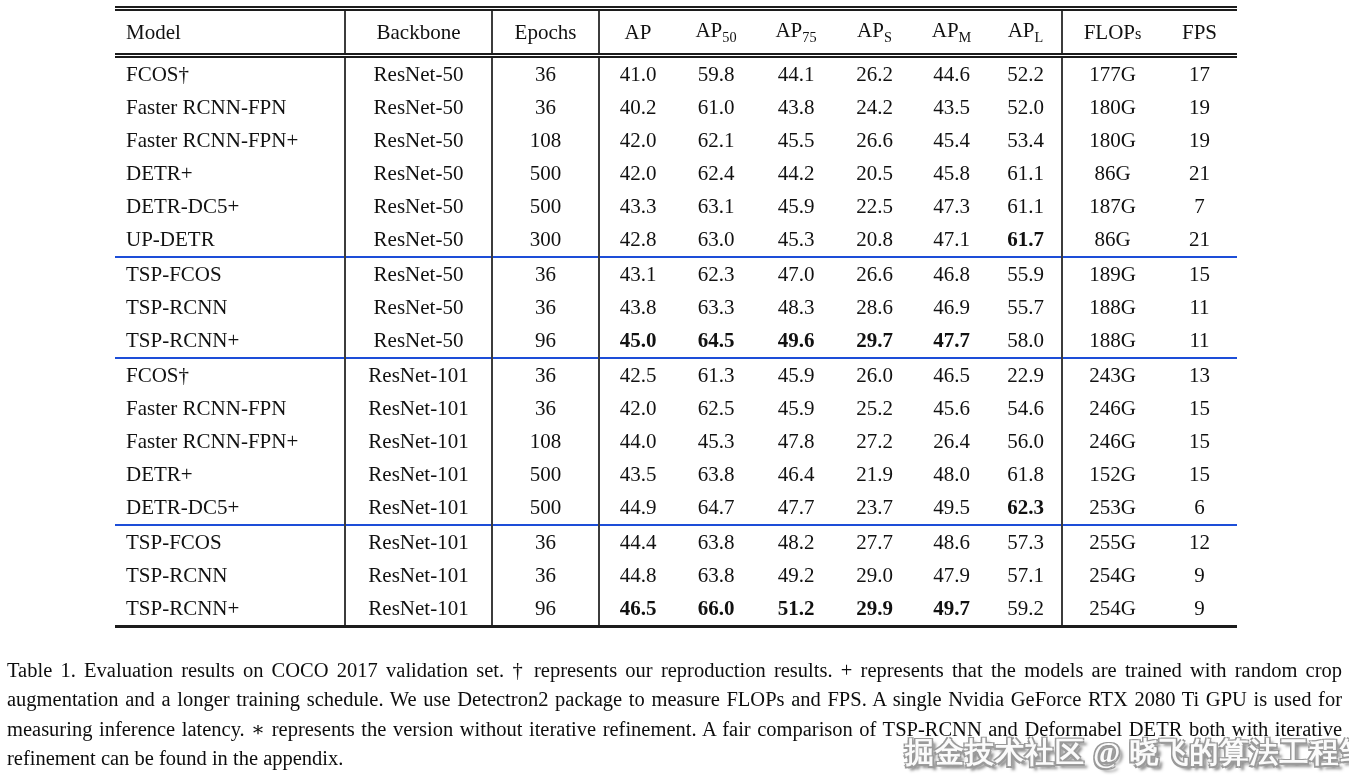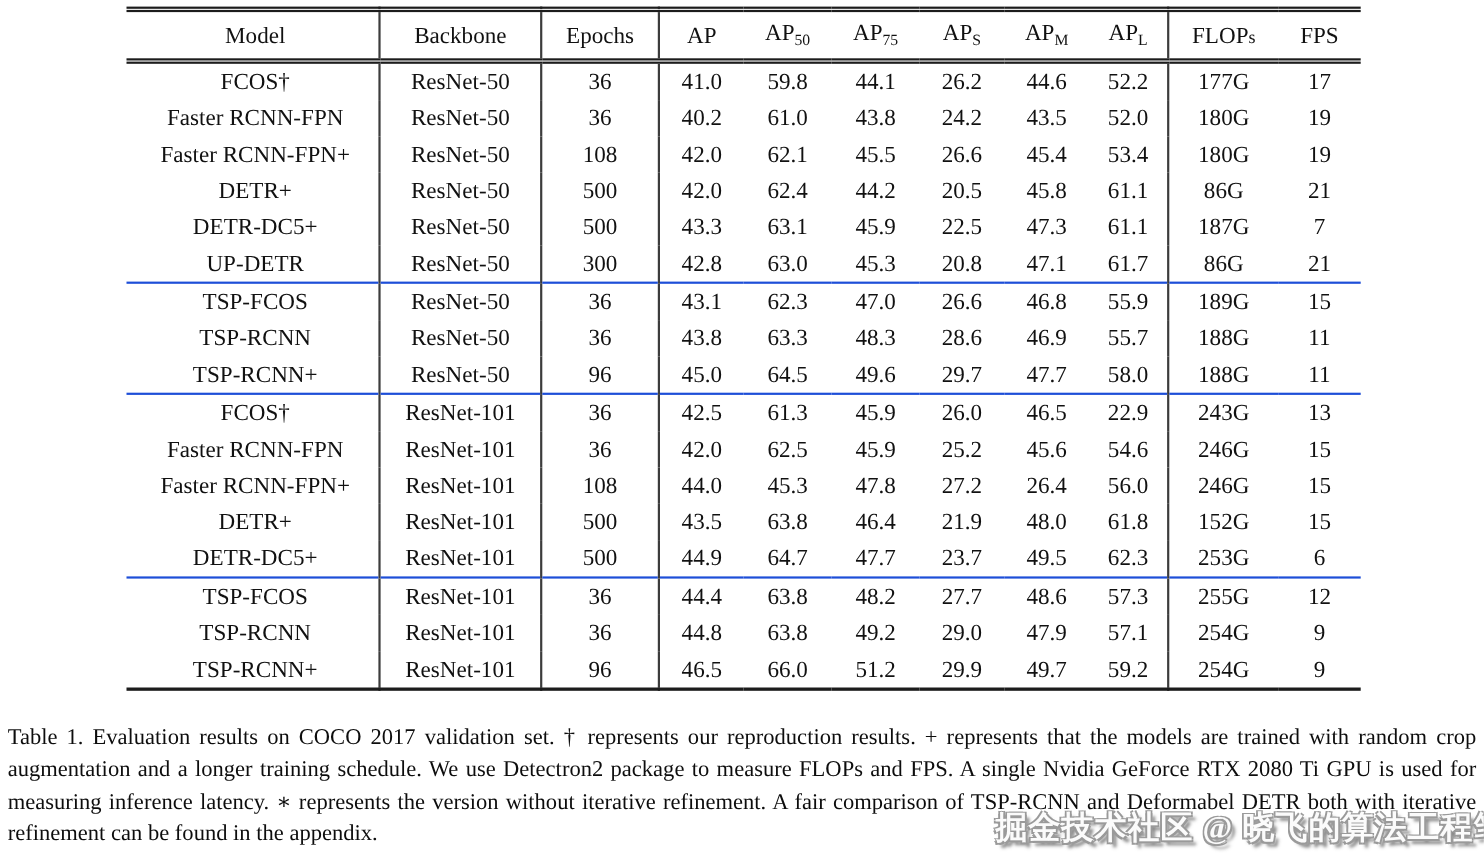--- a/index.html
+++ b/index.html
@@ -30,26 +30,26 @@
     height: 29px;
     white-space: nowrap;
     font-weight: normal;
     overflow: visible;
   }
   thead th {
     height: 38px;
     border-bottom: 5px double #1c1c1c;
   }
   .model-col {
-    text-align: center;
+    text-align: left;
     padding-left: 11px;
   }
   .vsep { border-right: 2px solid #3c3c3c; }
   tbody.group + tbody.group tr:first-child td { border-top: 2px solid #1d4ed8; }
-  td.bold { font-weight: normal; }
+  td.bold { font-weight: bold; }
   sub { font-size: 0.68em; }
   sup { font-size: 0.68em; }
   .sc { font-size: 0.78em; }
   .caption {
     margin: 28px 7px 0 7px;
     font-size: 20.5px;
     line-height: 29.4px;
     text-align: justify;
     color: #0d0d0d;
   }

